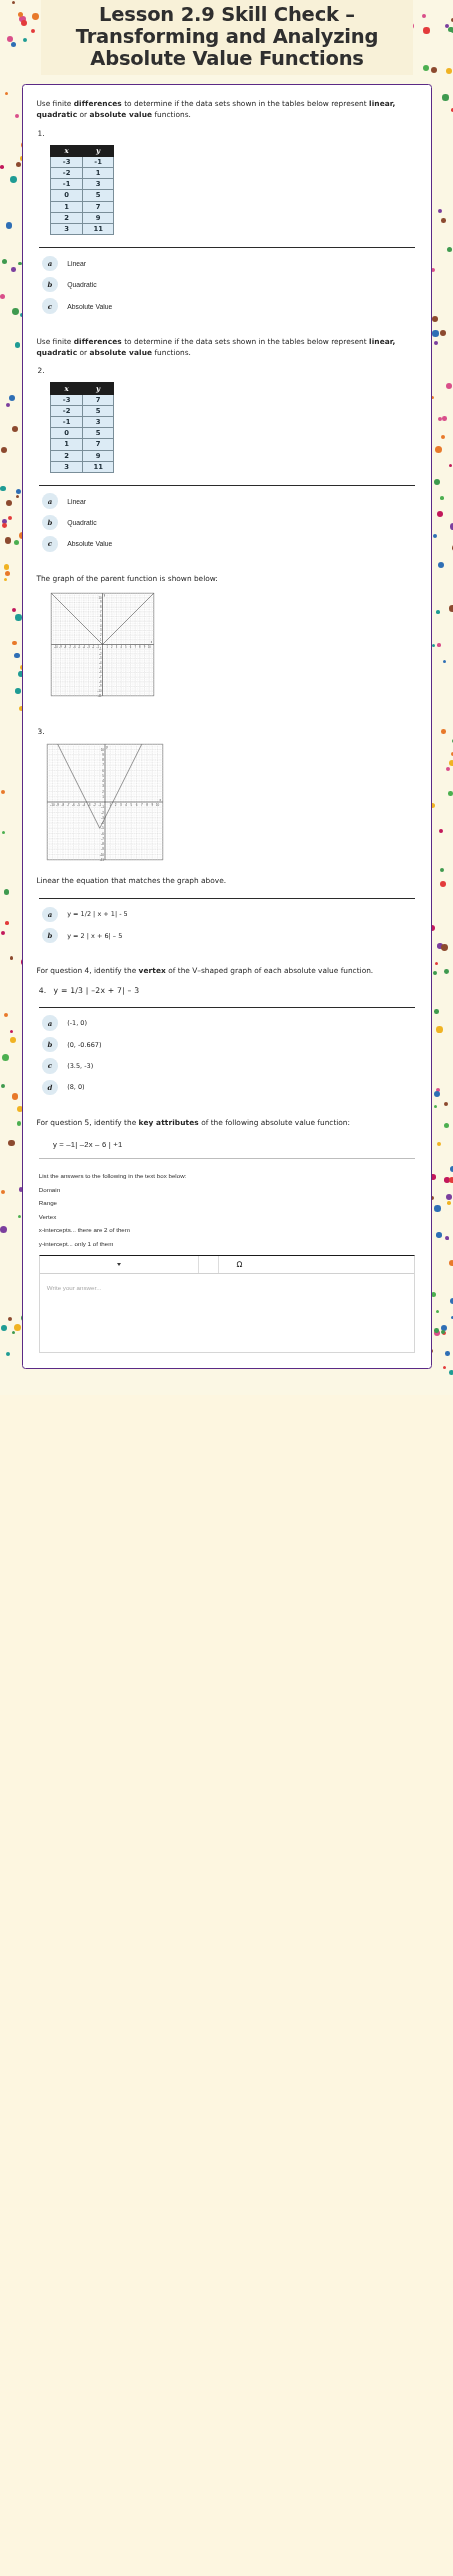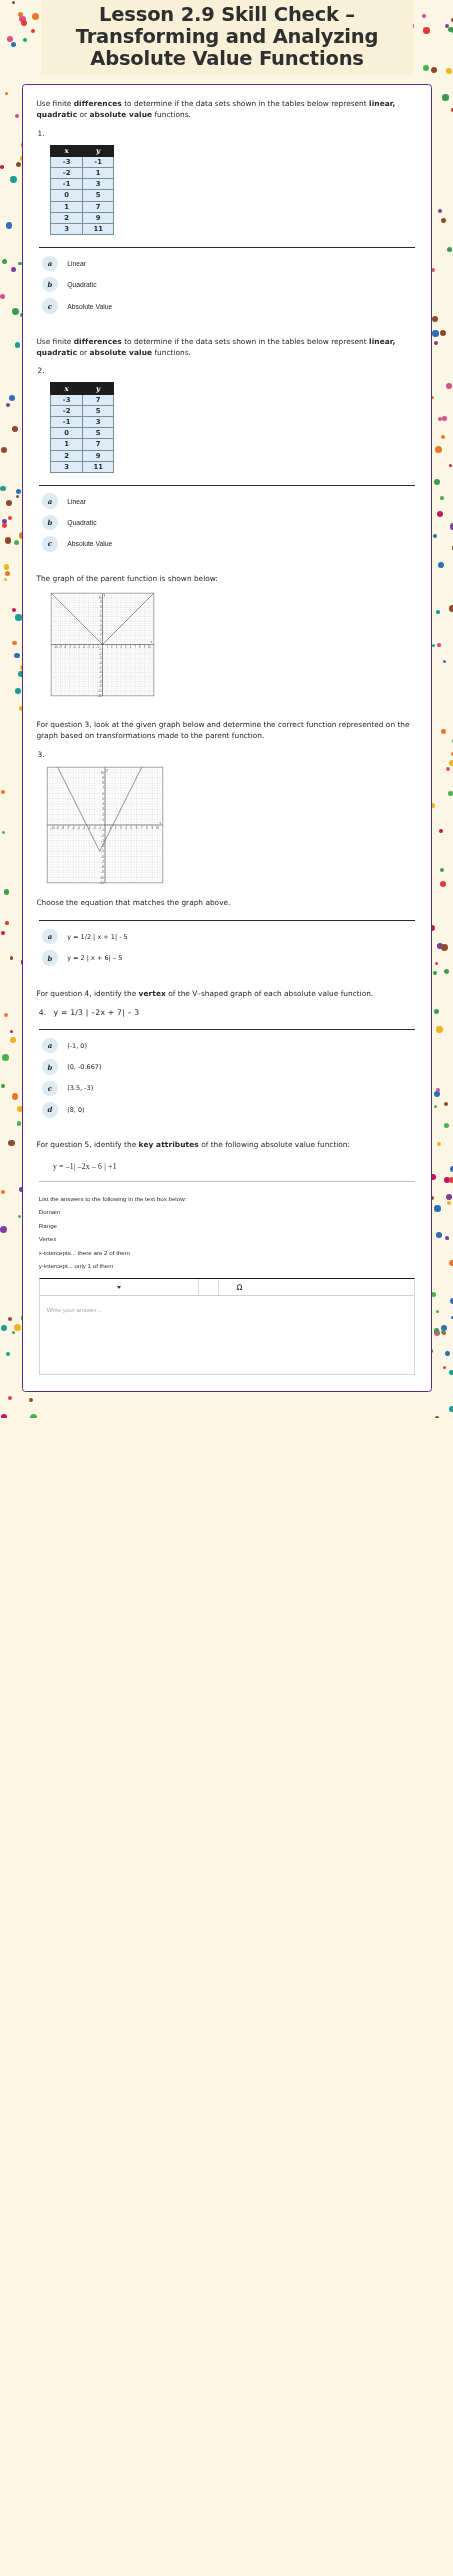--- a/index.html
+++ b/index.html
@@ -154,21 +154,21 @@
   
   .eqline {
     font-family: "DejaVu Sans", sans-serif;
     font-size: 7.7px;
     color: #1f1f1f;
     margin: 9.5px 0 2.4px 2.4px;
     letter-spacing: 0.2px;
   }
   .eqline .num { margin-right: 7px; }
   .eq-indent {
-    font-family: Liberation Serif, serif;
+    font-family: Liberation Sans, sans-serif;
     font-size: 7.7px;
     color: #1f1f1f;
     margin: 11.8px 0 4.7px 16.5px;
     letter-spacing: 0.2px;
   }
 
   
   .listhead {
     font-family: "Liberation Sans", sans-serif;
     font-size: 6.2px;
@@ -1067,21 +1067,20 @@
           <text x="87.4" y="19.48426181818182" font-size="4.628" fill="#555" text-anchor="end" font-family="&quot;Liberation Sans&quot;, sans-serif">9</text>
           <text x="87.4" y="11.575170909090911" font-size="4.628" fill="#555" text-anchor="end" font-family="&quot;Liberation Sans&quot;, sans-serif">10</text>
           <text x="91" y="7.628" font-size="4.628" fill="#444" font-family="&quot;Liberation Sans&quot;, sans-serif">y</text>
           <text x="173" y="87" font-size="4.628" fill="#444" text-anchor="end" font-family="&quot;Liberation Sans&quot;, sans-serif">x</text>
           <polyline points="2,2 89,89 176,2" fill="none" stroke="#4a4a4a" stroke-width="1"></polyline>
         </svg>
     </div>
 
     <div class="section-gap"></div>
 
-    <div class="prompt">For question 3, look at the given graph below and determine the correct function represented on the graph based on transformations made to the parent function.</div>
     <div class="qnum">3.</div>
     <div class="graph-wrap indent2">
       <svg id="graph-q3" width="118" height="118" viewBox="0 0 200 200">
           <rect x="2" y="2" width="196" height="196" fill="#ffffff" stroke="#4a4a4a" stroke-width="1"></rect>
           <line x1="2" y1="2" x2="2" y2="198" stroke="#e9e9e9" stroke-width="0.5"></line>
           <line x1="6.454545454545455" y1="2" x2="6.454545454545455" y2="198" stroke="#e9e9e9" stroke-width="0.5"></line>
           <line x1="10.90909090909091" y1="2" x2="10.90909090909091" y2="198" stroke="#e9e9e9" stroke-width="0.5"></line>
           <line x1="15.363636363636363" y1="2" x2="15.363636363636363" y2="198" stroke="#e9e9e9" stroke-width="0.5"></line>
           <line x1="19.81818181818182" y1="2" x2="19.81818181818182" y2="198" stroke="#e9e9e9" stroke-width="0.5"></line>
           <line x1="24.272727272727273" y1="2" x2="24.272727272727273" y2="198" stroke="#e9e9e9" stroke-width="0.5"></line>
@@ -1259,21 +1258,21 @@
           <text x="98.4" y="21.69018181818182" font-size="5.2" fill="#555" text-anchor="end" font-family="&quot;Liberation Sans&quot;, sans-serif">9</text>
           <text x="98.4" y="12.78109090909091" font-size="5.2" fill="#555" text-anchor="end" font-family="&quot;Liberation Sans&quot;, sans-serif">10</text>
           <text x="102" y="8.2" font-size="5.2" fill="#444" font-family="&quot;Liberation Sans&quot;, sans-serif">y</text>
           <text x="195" y="98" font-size="5.2" fill="#444" text-anchor="end" font-family="&quot;Liberation Sans&quot;, sans-serif">x</text>
           <polyline points="19.81818181818182,2 91.0909090909091,144.54545454545456 162.36363636363637,2" fill="none" stroke="#4a4a4a" stroke-width="1"></polyline>
         </svg>
     </div>
 
     <div class="section-gap-sm"></div>
 
-    <div class="prompt">Choose the equation that matches the graph above.</div>
+    <div class="prompt">Linear the equation that matches the graph above.</div>
     <hr class="sep">
     <div class="choices">
       <div class="choice">
         <span class="choice-badge">a</span>
         <span class="choice-label math">y = 1/2  | x + 1|  - 5</span>
       </div>
       <div class="choice">
         <span class="choice-badge">b</span>
         <span class="choice-label math">y = 2  | x + 6|  – 5</span>
       </div>

